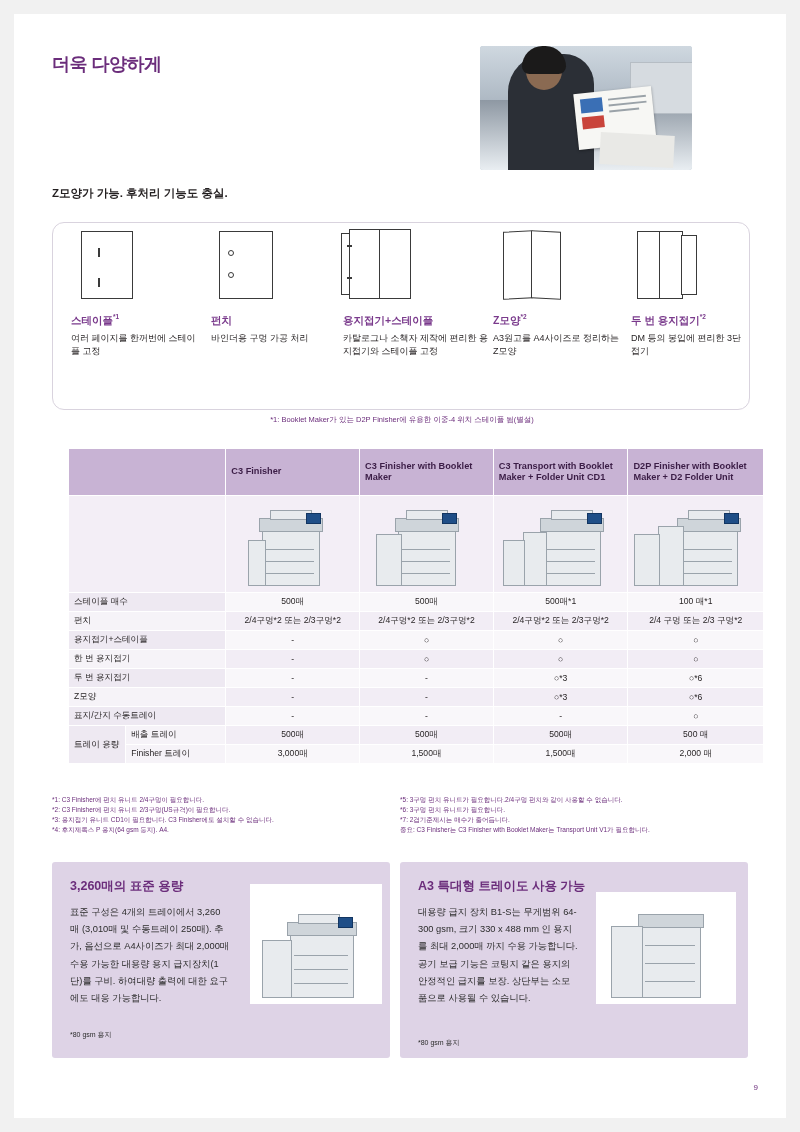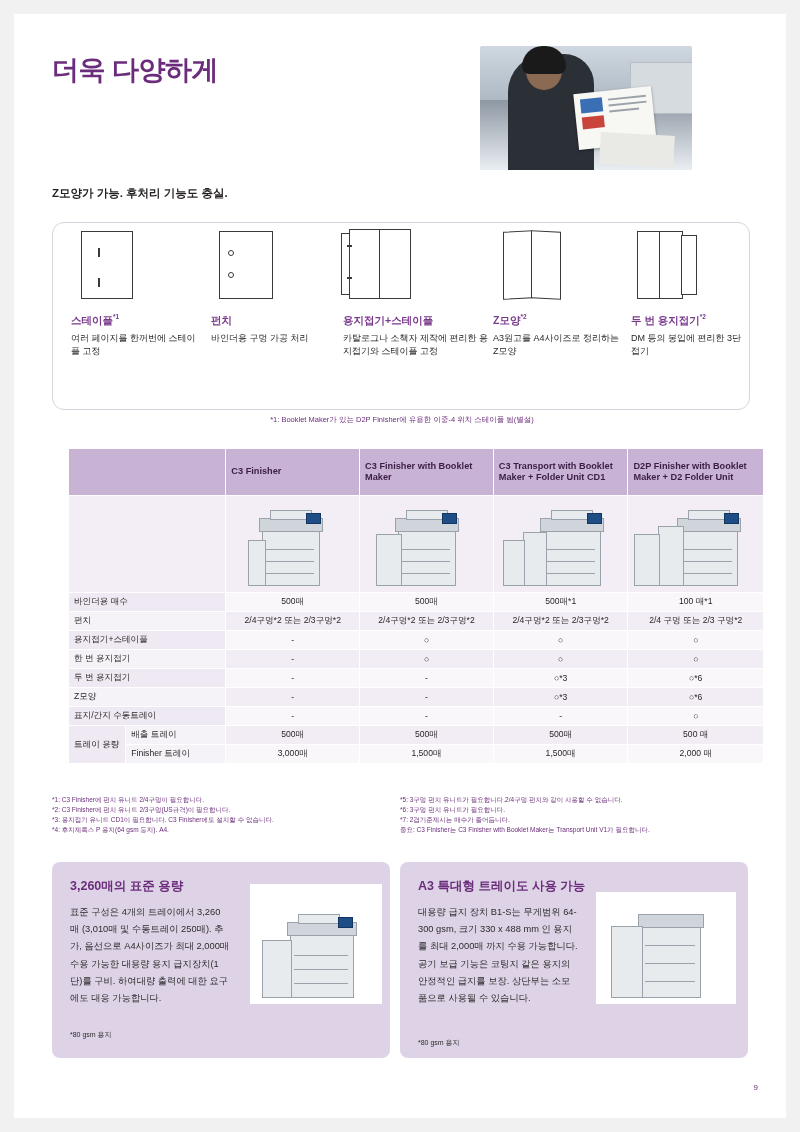--- a/index.html
+++ b/index.html
@@ -16,21 +16,21 @@
     background:#ffffff;
   }
   .edge-left{position:absolute;left:0;top:0;width:14px;height:1132px;background:#f1f1f1;}
   .edge-right{position:absolute;right:0;top:0;width:14px;height:1132px;background:#f1f1f1;}
   .edge-top{position:absolute;left:0;top:0;width:800px;height:14px;background:#f1f1f1;}
   .edge-bottom{position:absolute;left:0;bottom:0;width:800px;height:14px;background:#f1f1f1;}
 
   
   .title{
     position:absolute;left:52px;top:52px;
-    font-size:27px;font-weight:bold;color:#6b2d7b;letter-spacing:-0.5px;
+    font-size:18px;font-weight:bold;color:#6b2d7b;letter-spacing:-0.5px;
   }
   
   .hero{
     position:absolute;left:480px;top:46px;width:212px;height:124px;
     border-radius:3px;overflow:hidden;background:#b9c4cf;
   }
   .hero .sky{position:absolute;left:0;top:0;width:212px;height:54px;background:linear-gradient(180deg,#cfd8e0,#aeb9c4);}
   .hero .desk{position:absolute;left:0;top:54px;width:212px;height:70px;background:linear-gradient(180deg,#8e98a3,#e9eef2);}
   .hero .person{position:absolute;left:28px;top:8px;width:86px;height:116px;background:#2b2f36;border-radius:38px 30px 0 0;}
   .hero .head{position:absolute;left:46px;top:6px;width:36px;height:38px;background:#8a6a52;border-radius:50%;}
@@ -108,21 +108,21 @@
   .body-top{position:absolute;width:62px;height:12px;background:#cfd5da;border:1px solid #9aa3ab;bottom:54px;left:-3px;}
   .adf{position:absolute;width:40px;height:8px;background:#e8ebee;border:1px solid #9aa3ab;bottom:66px;left:8px;}
   .panel-blue{position:absolute;width:13px;height:9px;background:#1f4e87;bottom:62px;left:46px;border:1px solid #123561;}
   .tray-line{position:absolute;left:4px;width:48px;height:1px;background:#9aa3ab;}
   .fin{position:absolute;background:#e8ebee;border:1px solid #9aa3ab;}
 
   .tnotes{position:absolute;left:52px;top:795px;width:340px;font-size:6.5px;color:#6b2d7b;line-height:1.55;}
   .tnotes2{position:absolute;left:400px;top:795px;width:350px;font-size:6.5px;color:#6b2d7b;line-height:1.55;}
 
   
-  .box{position:absolute;top:862px;height:196px;background:#ded3e6;border-radius:8px;}
+  .box{position:absolute;top:862px;height:196px;background:#ded3e6;border-radius:3px;}
   .boxL{left:52px;width:338px;}
   .boxR{left:400px;width:348px;}
   .box h3{margin:0;position:absolute;left:18px;top:16px;font-size:12.5px;color:#6b2d7b;font-weight:bold;}
   .box p{position:absolute;left:18px;top:42px;width:160px;font-size:9.3px;line-height:1.85;color:#2c2c2c;margin:0;}
   .box .foot{position:absolute;left:18px;font-size:7px;color:#2c2c2c;}
   .photoL{position:absolute;left:198px;top:22px;width:132px;height:120px;background:#ffffff;}
   .photoR{position:absolute;left:196px;top:30px;width:140px;height:112px;background:#ffffff;}
 
   .pnum{position:absolute;right:42px;bottom:40px;font-size:8px;color:#6b2d7b;}
 </style>
@@ -281,21 +281,21 @@
             <div class="tray-line" style="left:50px;bottom:12px;"></div>
             <div class="tray-line" style="left:50px;bottom:24px;"></div>
             <div class="tray-line" style="left:50px;bottom:36px;"></div>
             <div class="fin" style="left:24px;bottom:0;width:24px;height:58px;"></div>
             <div class="fin" style="left:0px;bottom:0;width:24px;height:50px;"></div>
           </div>
         </td>
       </tr>
 
       <tr>
-        <td class="rowlbl" colspan="2">바인더용 매수</td>
+        <td class="rowlbl" colspan="2">스테이플 매수</td>
         <td class="cellA ctr">500매</td>
         <td class="cellA ctr">500매</td>
         <td class="cellA ctr">500매*1</td>
         <td class="cellA ctr">100 매*1</td>
       </tr>
       <tr>
         <td class="rowlbl2" colspan="2">펀치</td>
         <td class="cellB ctr">2/4구멍*2 또는 2/3구멍*2</td>
         <td class="cellB ctr">2/4구멍*2 또는 2/3구멍*2</td>
         <td class="cellB ctr">2/4구멍*2 또는 2/3구멍*2</td>

